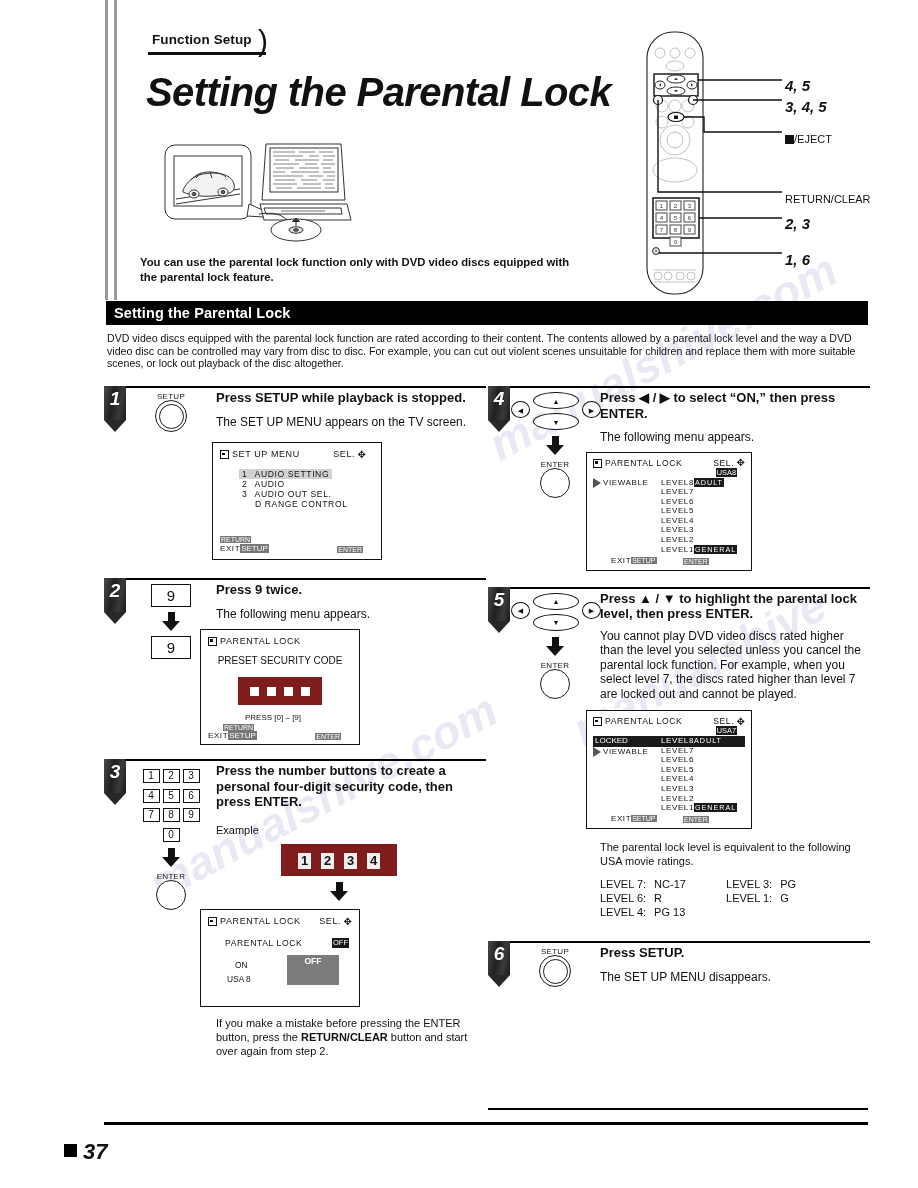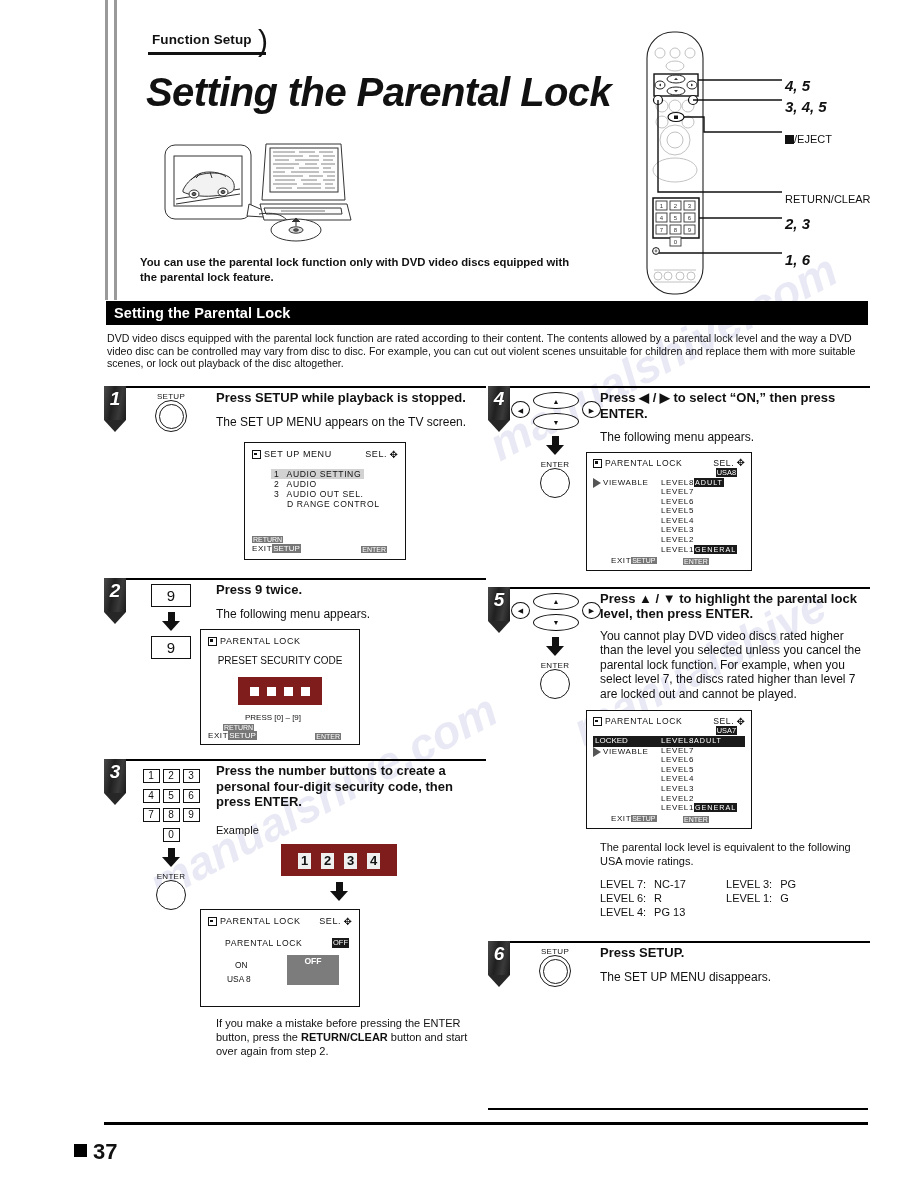--- a/index.html
+++ b/index.html
@@ -184,21 +184,21 @@
 
   .mistake{font-size:11px;line-height:13.8px;margin-top:10px;}
   .mistake b{font-weight:bold;}
 
   .ratings{font-size:11px;line-height:14px;margin-top:9px;}
   .ratings td{font-size:11px;padding:0 0 0 0;white-space:pre;}
 
   
   .foot-rule{position:absolute;left:104px;top:1122px;width:764px;height:2.5px;background:#000;}
   .foot-rule2{position:absolute;left:488px;top:1108px;width:380px;height:1.5px;background:#000;}
-  .pagenum{position:absolute;left:74px;top:1139px;font-size:22px;font-weight:bold;}
+  .pagenum{position:absolute;left:64px;top:1139px;font-size:22px;font-style:italic;font-weight:bold;}
   .pagenum .sq{display:inline-block;width:13px;height:13px;background:#000;vertical-align:2px;margin-right:6px;}
 
   .wm{position:absolute;pointer-events:none;color:rgba(120,125,190,.17);
       font-size:46px;font-style:italic;font-weight:bold;transform:rotate(-28deg);white-space:nowrap;}
 </style>
 </head>
 <body>
 
 <div class="edge-bar b1 short"></div>
 <div class="edge-bar b2 short"></div>
@@ -386,21 +386,21 @@
         <div class="btncol">
           <div class="btn-label">SETUP</div>
           <div class="circle-btn dbl"></div>
         </div>
         <div class="textcol">
           <div class="head-txt">Press SETUP while playback is stopped.</div>
           <div class="sub-txt">The SET UP MENU appears on the TV screen.</div>
         </div>
       </div>
 
-      <div class="osd" style="width:160px;height:110px;margin:10px 0 0 118px;padding:6px 0 0 0;">
+      <div class="osd" style="width:160px;height:110px;margin:10px 0 0 86px;padding:6px 8px 0 0;">
         <div style="font-size:9px;padding:0 7px;display:flex;justify-content:space-between;align-items:center;">
           <div><span class="osd-sq"></span><span class="line">SET UP MENU</span></div>
           <div><span class="line">SEL.</span> <span class="cross">✥</span></div>
         </div>
         <div style="margin-top:9px;padding-left:26px;font-size:8.6px;line-height:10px;">
           <div class="hl" style="display:inline-block;padding:0 3px;"><span class="line">1</span>&nbsp;&nbsp;&nbsp;<span class="line">AUDIO SETTING</span></div>
           <div style="padding:0 3px;"><span class="line">2</span>&nbsp;&nbsp;&nbsp;<span class="line">AUDIO</span></div>
           <div style="padding:0 3px;"><span class="line">3</span>&nbsp;&nbsp;&nbsp;<span class="line">AUDIO OUT SEL.</span></div>
           <div style="padding:0 3px 0 16px;"><span class="line">D RANGE CONTROL</span></div>
         </div>

